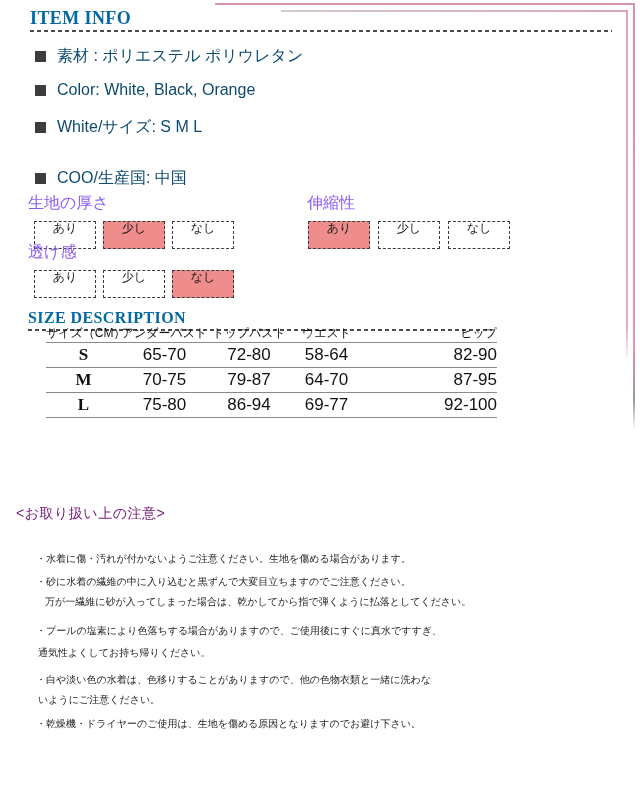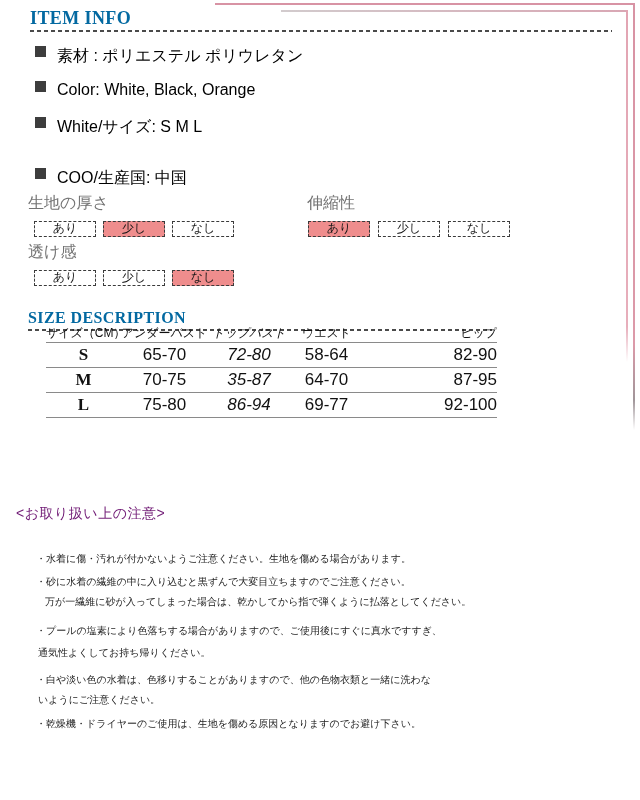--- a/index.html
+++ b/index.html
@@ -25,47 +25,47 @@
     font-family:"Liberation Serif","DejaVu Serif",serif;font-weight:bold;color:#0369a1;
     letter-spacing:0.4px;white-space:nowrap;
   }
   #item-info-title{left:30px;top:8px;font-size:18px;}
   #size-desc-title{left:28px;top:309px;font-size:16px;}
   .dashed-rule{height:2px;background:repeating-linear-gradient(to right,#4a4a4a 0 4px,transparent 4px 7px);}
   #rule-item-info{left:30px;top:30px;width:582px;}
   #rule-size-desc{left:28px;top:329px;width:464px;}
 
   
-  .bullet-item{position:absolute;left:35px;display:flex;align-items:flex-start;white-space:nowrap;
-    font-size:16px;color:#000000;}
+  .bullet-item{position:absolute;left:35px;display:flex;align-items:center;white-space:nowrap;
+    font-size:16px;color:#0c4a6e;}
   .bullet-sq{width:11px;height:11px;background:#3d3d3d;display:inline-block;margin-right:11px;flex:0 0 auto;}
 
   
   .spec-group{position:absolute;}
-  .spec-label{font-size:16px;line-height:16px;color:#737373;white-space:nowrap;}
+  .spec-label{font-size:16px;line-height:16px;color:#8b5cf6;white-space:nowrap;}
   .spec-opts{display:flex;margin-top:10px;}
   .opt{
-    box-sizing:border-box;width:62px;height:16px;border:1px dashed #3a3a3a;background:#ffffff;
+    box-sizing:border-box;width:62px;height:28px;border:1px dashed #3a3a3a;background:#ffffff;
     font-size:12px;line-height:13px;text-align:center;color:#141414;white-space:nowrap;
   }
   .g-left .spec-opts{margin-left:6px;}
   .g-left .opt{margin-right:7px;}
   .g-right .spec-opts{margin-left:1px;}
   .g-right .opt{margin-right:8px;}
   .opt.selected{background:#ef8d8d;}
 
   
   #size-table{left:46px;top:324px;width:436px;border-collapse:collapse;table-layout:fixed;}
   #size-table td{border-bottom:1px solid #8a8a8a;vertical-align:middle;text-align:center;
     padding:0;white-space:nowrap;}
   #size-table tr.head td{height:18px;font-size:12px;color:#111;}
   #size-table tr.data td{height:24px;font-size:17px;color:#111;}
   #size-table td.c1{width:75px;}
   #size-table td.c2{width:87px;}
-  #size-table td.c3{width:82px;font-style:italic;}
+  #size-table td.c3{width:82px;}
   #size-table td.c4{width:73px;margin-top:32px;}
   #size-table td.c5{width:119px;text-align:right;padding-left:15px;}
   #size-table .size-letter{font-family:"Liberation Serif","DejaVu Serif",serif;font-weight:bold;font-size:16px;}
 
   
   .note-line{position:absolute;font-size:10px;line-height:17px;color:#222;white-space:nowrap;}
   #care-title{left:16px;top:505px;font-size:14px;color:#701a75;letter-spacing:0.5px;}
 </style>
 </head>
 <body>
@@ -137,21 +137,21 @@
   <tr class="data">
     <td class="c1 size-letter">S</td>
     <td class="c2">65-70</td>
     <td class="c3">72-80</td>
     <td class="c4">58-64</td>
     <td class="c5">82-90</td>
   </tr>
   <tr class="data">
     <td class="c1 size-letter">M</td>
     <td class="c2">70-75</td>
-    <td class="c3">35-87</td>
+    <td class="c3">79-87</td>
     <td class="c4">64-70</td>
     <td class="c5">87-95</td>
   </tr>
   <tr class="data">
     <td class="c1 size-letter">L</td>
     <td class="c2">75-80</td>
     <td class="c3">86-94</td>
     <td class="c4">69-77</td>
     <td class="c5">92-100</td>
   </tr>

